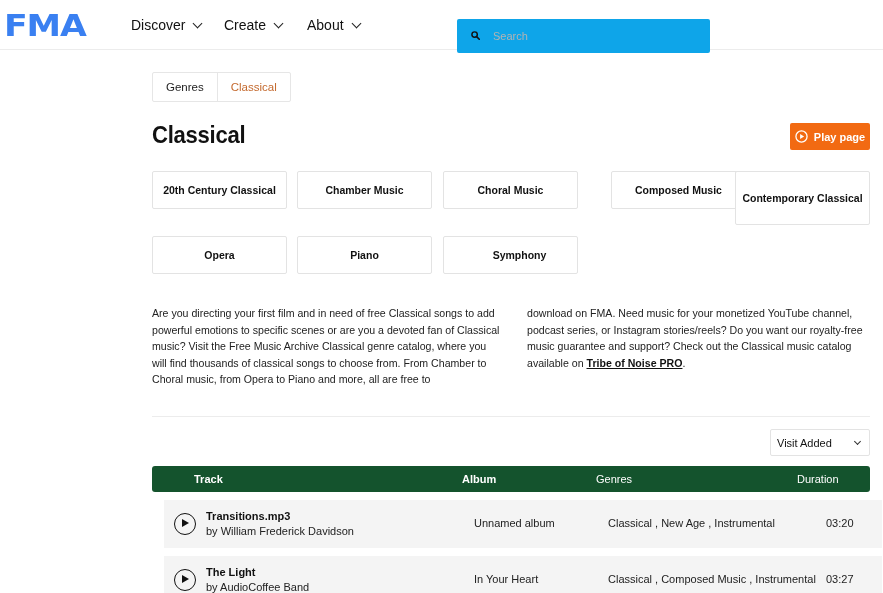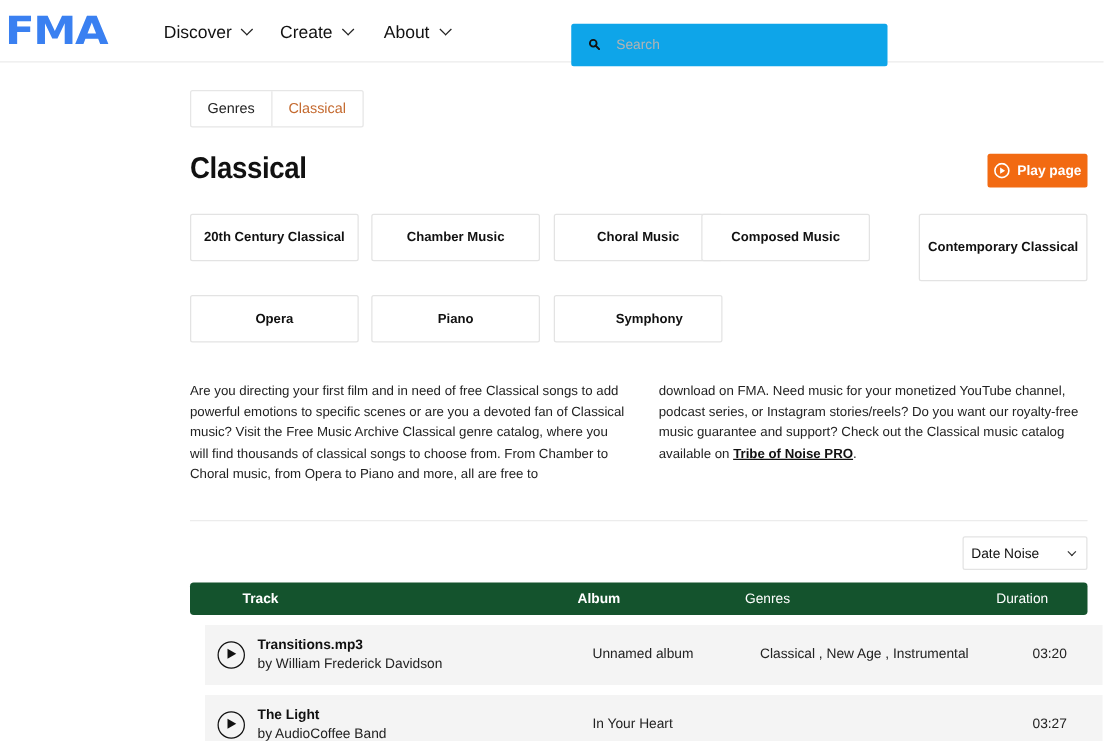--- a/index.html
+++ b/index.html
@@ -103,33 +103,33 @@
   <svg class="pp-icon" viewBox="0 0 14 14">
     <circle cx="7" cy="7" r="6" fill="none" stroke="#fff" stroke-width="1.4"></circle>
     <path d="M5.5 4.3 L9.8 7 L5.5 9.7 Z" fill="#fff"></path>
   </svg>
   <span>Play page</span>
 </button>
 
 <div class="genre" style="left:152px; top:171px;">20th Century Classical</div>
 <div class="genre" style="left:297px; top:171px;">Chamber Music</div>
 <div class="genre" style="left:443px; top:171px;">Choral Music</div>
-<div class="genre" style="left:561px; top:171px;">Composed Music</div>
+<div class="genre" style="left:611px; top:171px;">Composed Music</div>
 <div class="genre tall" style="left:735px; top:171px;">Contemporary Classical</div>
 <div class="genre" style="left:152px; top:236px;">Opera</div>
 <div class="genre" style="left:297px; top:236px;">Piano</div>
 <div class="genre" style="left:443px; top:236px;padding-left:24px;">Symphony</div>
 
 <p class="desc desc-left">Are you directing your first film and in need of free Classical songs to add powerful emotions to specific scenes or are you a devoted fan of Classical music? Visit the Free Music Archive Classical genre catalog, where you will find thousands of classical songs to choose from. From Chamber to Choral music, from Opera to Piano and more, all are free to</p>
 <p class="desc desc-right"><span>download on FMA. Need music for your monetized YouTube channel, podcast series, or Instagram stories/reels? Do you want our royalty-free music guarantee and support? Check out the Classical music catalog available on </span><a>Tribe of Noise PRO</a><span>.</span></p>
 
 <div class="divider"></div>
 
 <div class="sort-select">
-  <span>Date Noise</span>
+  <span>Visit Added</span>
   <span class="chev"></span>
 </div>
 
 <div class="thead">
   <span class="th-track">Track</span>
   <span class="th-album">Album</span>
   <span class="th-genres">Genres</span>
   <span class="th-duration">Duration</span>
 </div>
 
@@ -139,14 +139,15 @@
   <span class="artist">by William Frederick Davidson</span>
   <span class="album">Unnamed album</span>
   <span class="genres">Classical , New Age , Instrumental</span>
   <span class="duration">03:20</span>
 </div>
 <div class="trow row-2">
   <button class="play-btn"></button>
   <span class="title">The Light</span>
   <span class="artist">by AudioCoffee Band</span>
   <span class="album">In Your Heart</span>
+  <span class="genres">Classical , Composed Music , Instrumental</span>
   <span class="duration">03:27</span>
 </div>
 
 </body></html>

